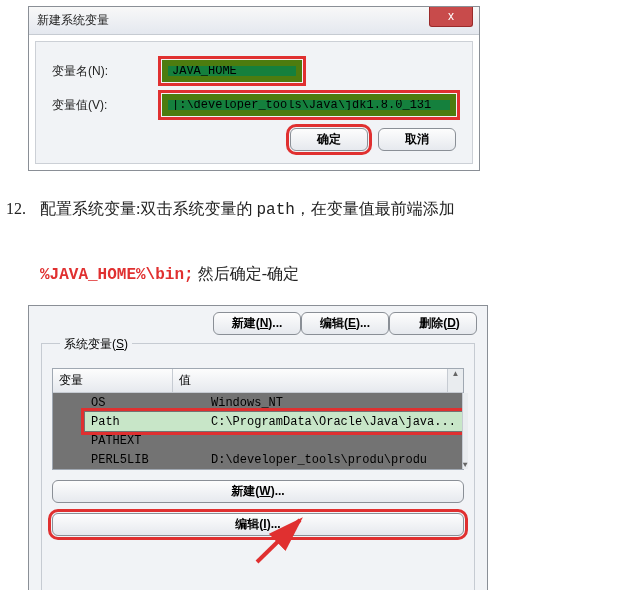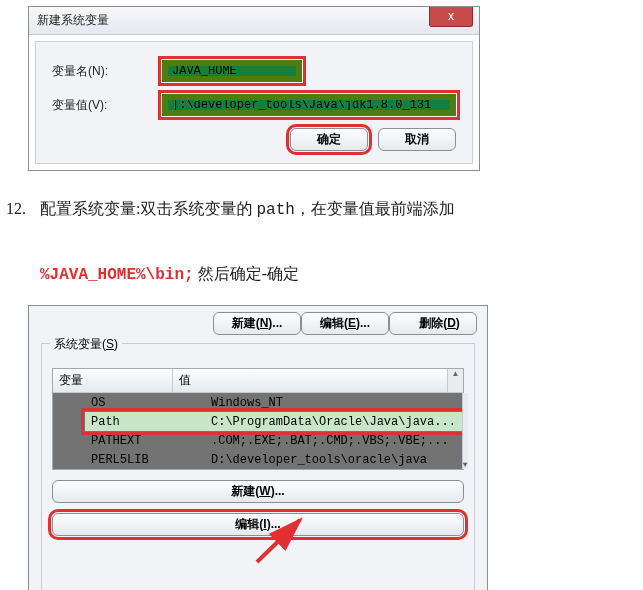--- a/index.html
+++ b/index.html
@@ -130,21 +130,21 @@
     }
     .dialog2-group {
       margin: 8px 12px 10px 12px;
       border: 1px solid #c6cbd2;
       padding: 24px 10px 10px 10px;
       position: relative;
       background: #f1f3f6;
     }
     .dialog2-group-title {
       position: absolute;
-      top: -8px; left: 8px;
+      top: -8px; left: 18px;
       background: #f1f3f6;
       padding: 0 4px;
       font-size: 12px;
     }
     .var-table {
       border: 1px solid #a0a8b2;
       background: #737373;
       font-family: "Courier New", monospace;
       font-size: 12px;
       position: relative;
@@ -272,25 +272,24 @@
             <div class="var-row">
               <div class="var-col-name">OS</div>
               <div class="var-col-val">Windows_NT</div>
             </div>
             <div class="var-row selected highlight-red">
               <div class="var-col-name">Path</div>
               <div class="var-col-val">C:\ProgramData\Oracle\Java\java...</div>
             </div>
             <div class="var-row">
               <div class="var-col-name">PATHEXT</div>
-              <div class="var-col-val">.COM;.EXE;.BAT;.CMD;.VBS;.VBE;...</div>
             </div>
             <div class="var-row">
               <div class="var-col-name">PERL5LIB</div>
-              <div class="var-col-val">D:\developer_tools\oracle\java</div>
+              <div class="var-col-val">D:\developer_tools\produ\produ</div>
             </div>
           </div>
           <div class="var-scroll" style="width:16px;">
               <span></span>
               <span>▼</span>
             </div>
         </div>
       </div>
     </div>
 

